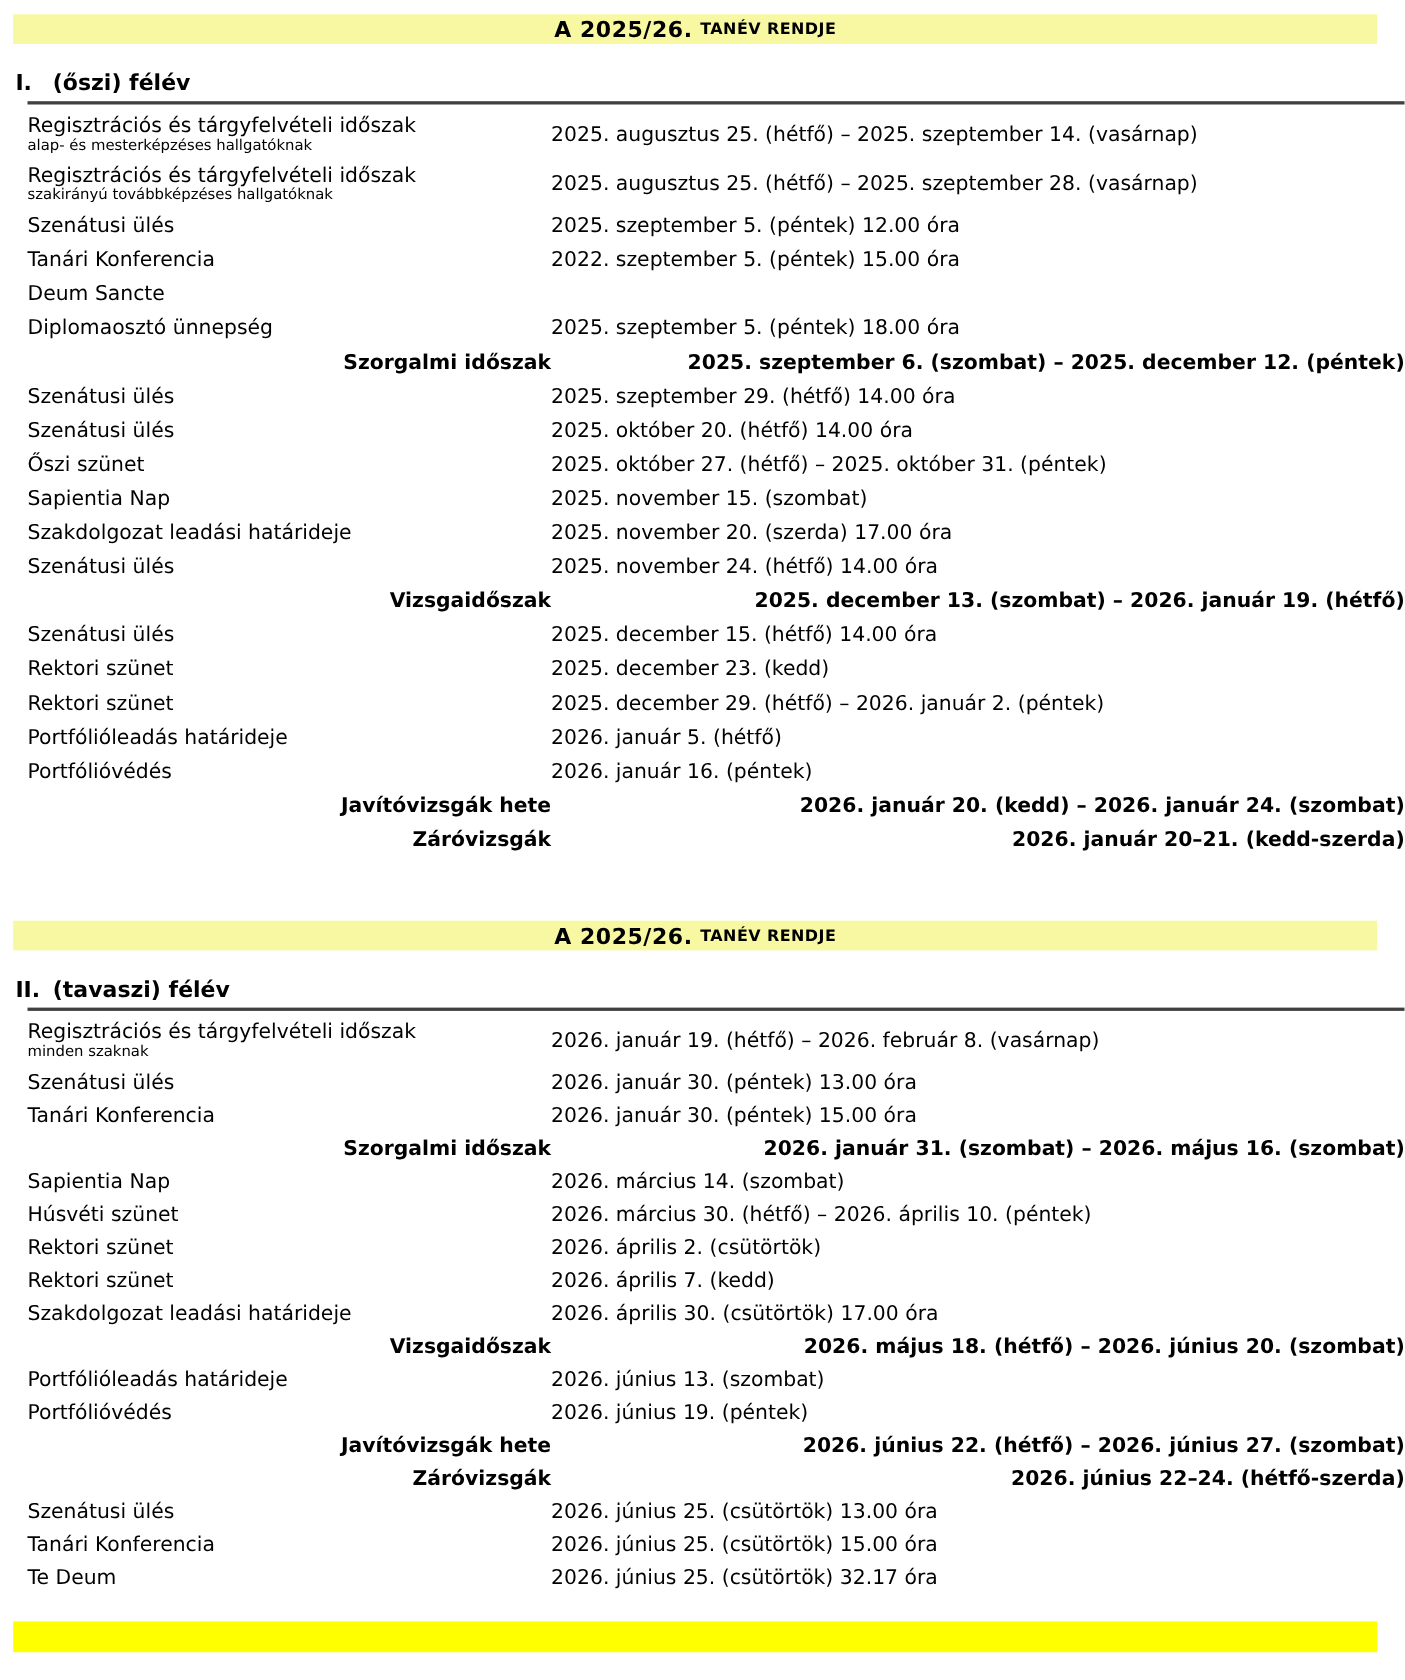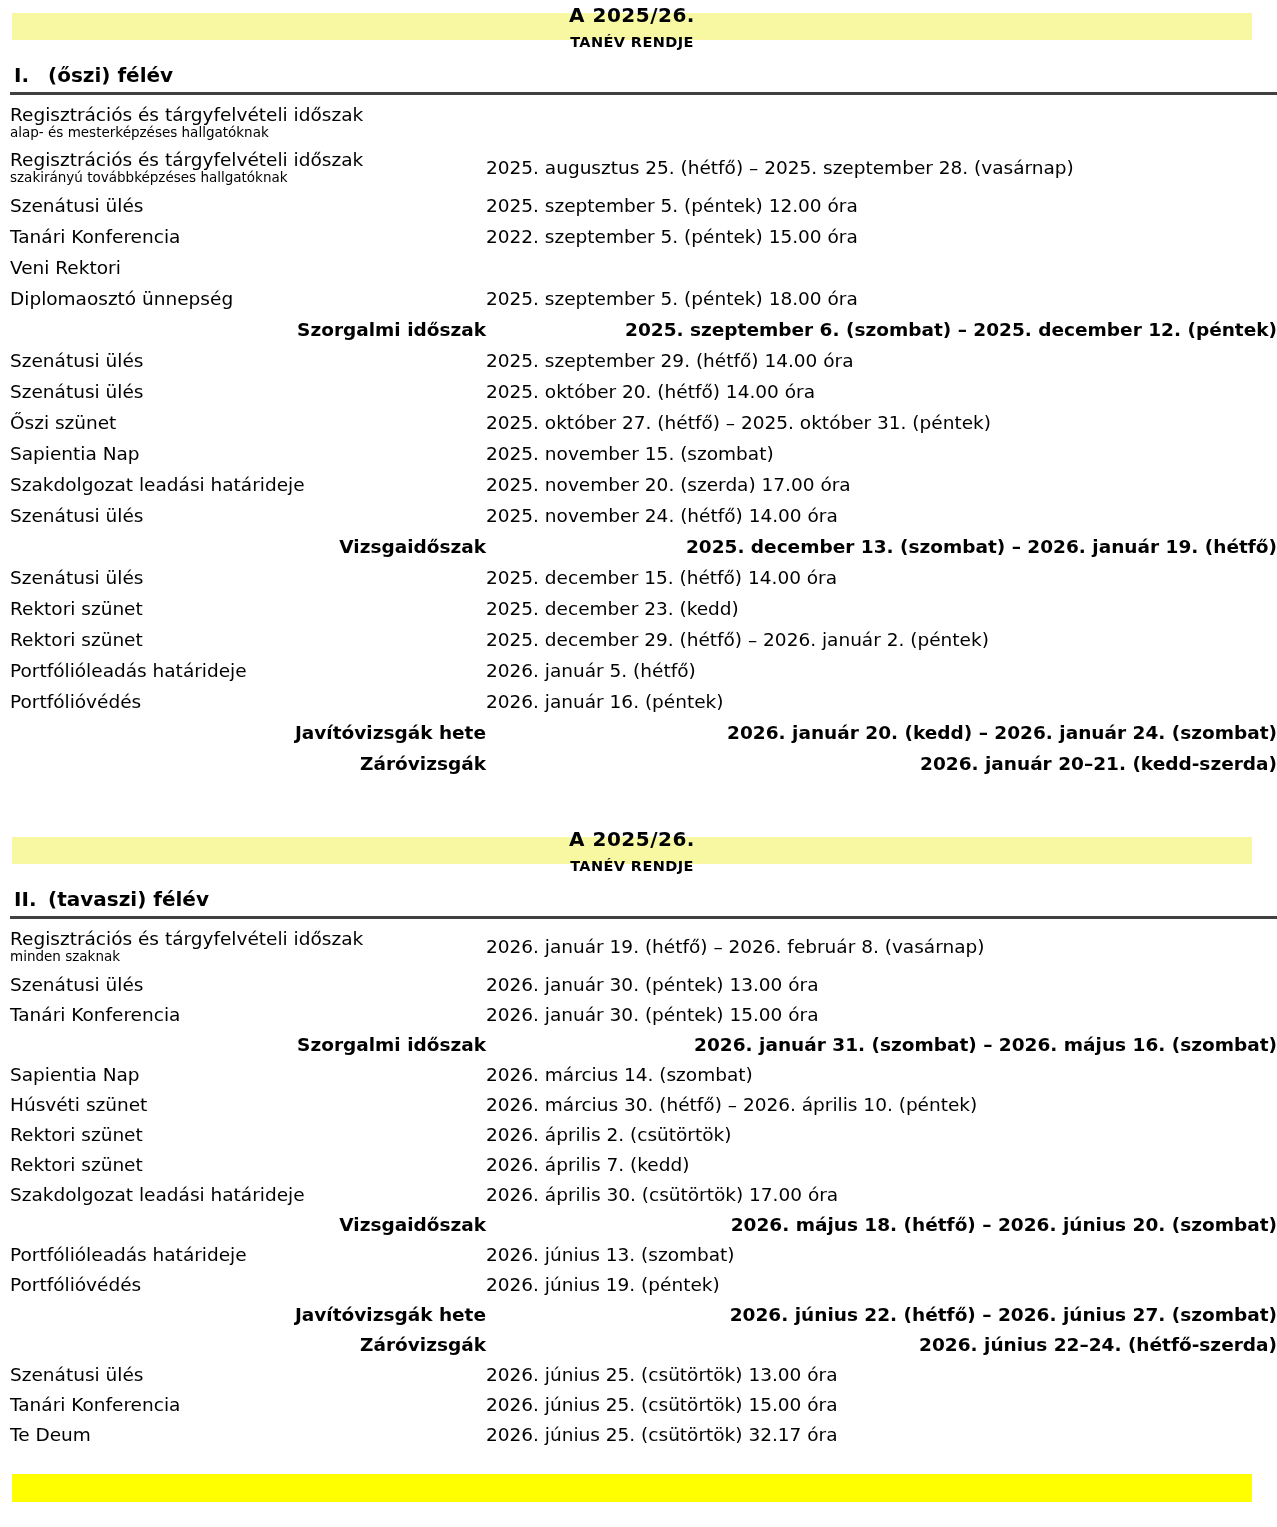--- a/index.html
+++ b/index.html
@@ -18,21 +18,20 @@
   }
   .banner {
     margin-left: 12px;
     width: 1240px;
     height: 27px;
     background: #f8f8a2;
     display: flex;
     align-items: center;
     justify-content: center;
     gap: 7px;
-    flex-direction: column;
   }
   .banner-first { margin-top: 13px; }
   .banner-second { margin-top: 58px; }
   .banner-main {
     font-weight: bold;
     font-size: 20px;
     letter-spacing: 0.5px;
   }
   .banner-caps {
     font-weight: bold;
@@ -42,21 +41,21 @@
   .section-heading {
     margin: 23px 0 5px 14px;
     font-size: 20px;
     font-weight: bold;
   }
   .heading-numeral {
     display: inline-block;
     width: 34px;
   }
   .schedule {
-    margin-left: 10px;
+    margin-left: 25px;
     border-top: 3px solid #404040;
     padding-top: 5px;
   }
   .row {
     display: flex;
     align-items: center;
     min-height: 31px;
   }
   .schedule-spring .row { min-height: 30px; }
   .row.has-sub { min-height: 45px; }
@@ -101,20 +100,21 @@
   <section>
     <div class="section-heading">
       <span class="heading-numeral">I.</span><span>(őszi) félév</span>
     </div>
     <div class="schedule schedule-fall">
         <div class="row normal has-sub">
           <div class="cell-label">
             <div class="label-main">Regisztrációs és tárgyfelvételi időszak</div>
             <div class="label-sub">alap- és mesterképzéses hallgatóknak</div>
           </div>
+          <div class="cell-date">2025. augusztus 25. (hétfő) – 2025. szeptember 14. (vasárnap)</div>
         </div>
         <div class="row normal has-sub">
           <div class="cell-label">
             <div class="label-main">Regisztrációs és tárgyfelvételi időszak</div>
             <div class="label-sub">szakirányú továbbképzéses hallgatóknak</div>
           </div>
           <div class="cell-date">2025. augusztus 25. (hétfő) – 2025. szeptember 28. (vasárnap)</div>
         </div>
         <div class="row italic">
           <div class="cell-label">
@@ -123,21 +123,21 @@
           <div class="cell-date">2025. szeptember 5. (péntek) 12.00 óra</div>
         </div>
         <div class="row italic">
           <div class="cell-label">
             <div class="label-main">Tanári Konferencia</div>
           </div>
           <div class="cell-date">2022. szeptember 5. (péntek) 15.00 óra</div>
         </div>
         <div class="row normal">
           <div class="cell-label">
-            <div class="label-main">Veni Rektori</div>
+            <div class="label-main">Deum Sancte</div>
           </div>
         </div>
         <div class="row normal">
           <div class="cell-label">
             <div class="label-main">Diplomaosztó ünnepség</div>
           </div>
           <div class="cell-date">2025. szeptember 5. (péntek) 18.00 óra</div>
         </div>
         <div class="row bold">
           <div class="cell-label">

